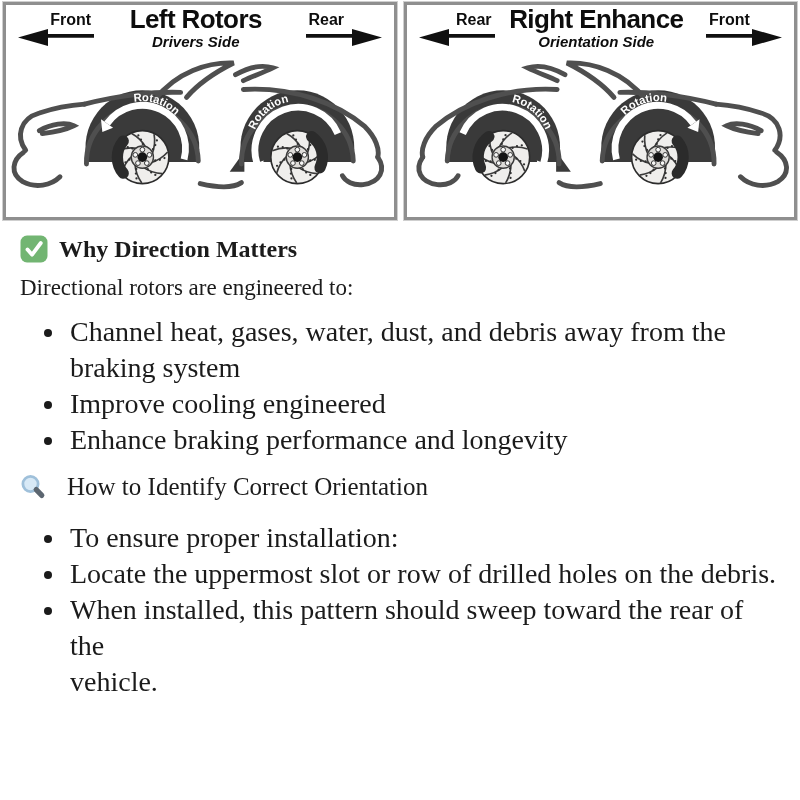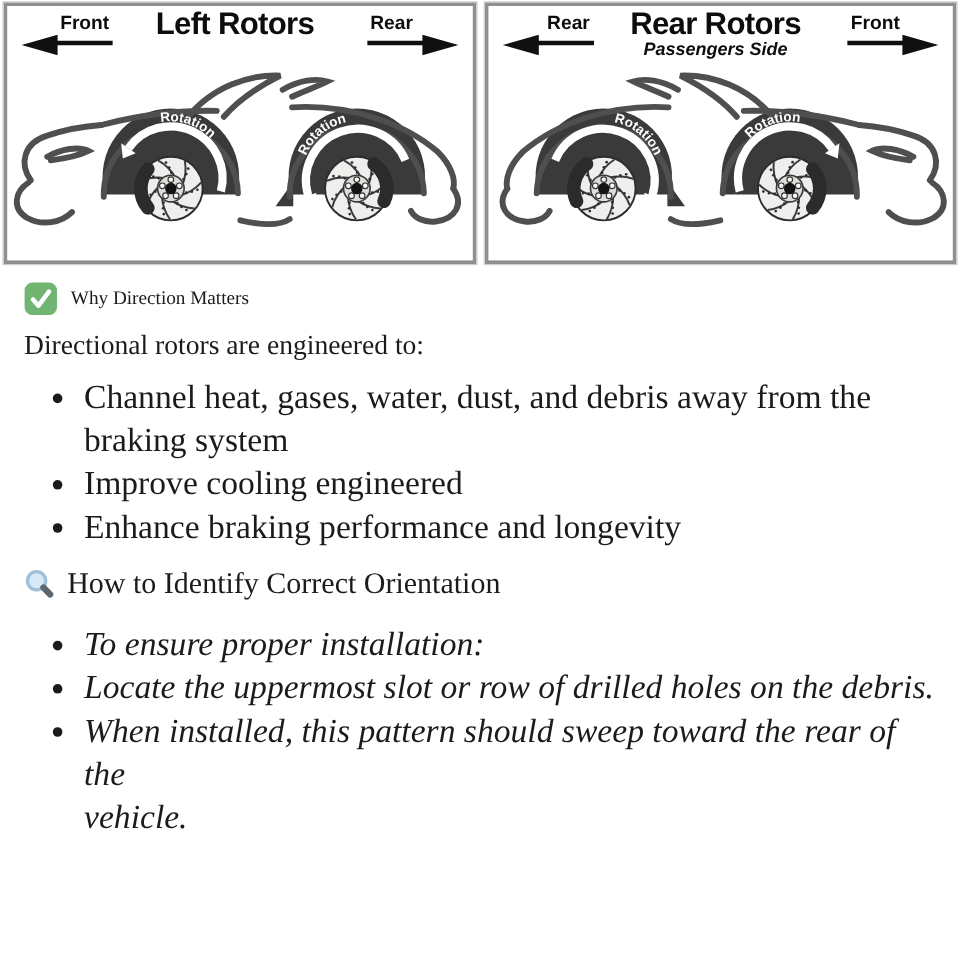--- a/index.html
+++ b/index.html
@@ -20,44 +20,45 @@
   .dirlab.left{left:12px;align-items:flex-end;}
   .dirlab.right{right:12px;align-items:flex-start;}
   .dirlab span{padding:0 3px 1px;}
   .dirlab svg{display:block;margin-top:0px;}
   .carbox{position:absolute;left:2px;right:2px;top:52px;bottom:2px;}
   .carbox svg{display:block;width:100%;height:100%;}
 
   
   .content{padding:0 20px;}
   .intro{white-space:pre-line;font-size:23px;line-height:36px;margin:8px 0 0;max-width:770px;}
-  h2.sec{display:flex;align-items:center;gap:11px;font-size:16px;line-height:30px;
-         margin:12px 0 0;font-weight:normal;}
-  h2.sec.plain{font-weight:normal;font-size:25px;margin-top:14px;gap:9px;}
+  h2.sec{display:flex;align-items:center;gap:11px;font-size:24px;line-height:30px;
+         margin:12px 0 0;font-weight:bold;}
+  h2.sec.plain{font-weight:normal;font-size:25px;margin-top:14px;gap:20px;}
   h2.sec .emoji{flex:0 0 auto;display:inline-flex;}
   .lead{font-size:23px;line-height:36px;margin:6px 0 0;}
   ul{margin:8px 0 0;padding-left:47px;}
-  ul.second{margin-top:18px;font-style:italic;}
+  ul.second{margin-top:18px;}
   li{font-size:28px;line-height:36px;white-space:pre-line;padding-left:3px;}
 </style>
 </head>
 <body>
 
 <div class="panels">
 
   <div class="panel">
     <div class="phead">
       <div class="dirlab left">
         <span>Front</span>
         <svg width="76" height="17" viewBox="0 0 76 17">
           <polygon points="76,5 30,5 30,0 0,8.5 30,17 30,8.7 76,8.7" fill="#101010"></polygon>
         </svg>
       </div>
       <div class="pcenter">
         <div class="ptitle">Left Rotors</div>
+        <div class="psub">Drivers Side</div>
       </div>
       <div class="dirlab right">
         <span>Rear</span>
         <svg width="76" height="17" viewBox="0 0 76 17">
           <polygon points="0,5 46,5 46,0 76,8.5 46,17 46,8.7 0,8.7" fill="#101010"></polygon>
         </svg>
       </div>
     </div>
     <div class="carbox">
         <svg viewBox="0 0 391 158" preserveAspectRatio="xMidYMax meet">
@@ -171,22 +172,22 @@
 
   <div class="panel">
     <div class="phead">
       <div class="dirlab left">
         <span>Rear</span>
         <svg width="76" height="17" viewBox="0 0 76 17">
           <polygon points="76,5 30,5 30,0 0,8.5 30,17 30,8.7 76,8.7" fill="#101010"></polygon>
         </svg>
       </div>
       <div class="pcenter">
-        <div class="ptitle">Rear Rotors</div>
-        <div class="psub">Passengers Side</div>
+        <div class="ptitle">Right Enhance</div>
+        <div class="psub">Orientation Side</div>
       </div>
       <div class="dirlab right">
         <span>Front</span>
         <svg width="76" height="17" viewBox="0 0 76 17">
           <polygon points="0,5 46,5 46,0 76,8.5 46,17 46,8.7 0,8.7" fill="#101010"></polygon>
         </svg>
       </div>
     </div>
     <div class="carbox">
         <svg viewBox="0 0 391 158" preserveAspectRatio="xMidYMax meet">

